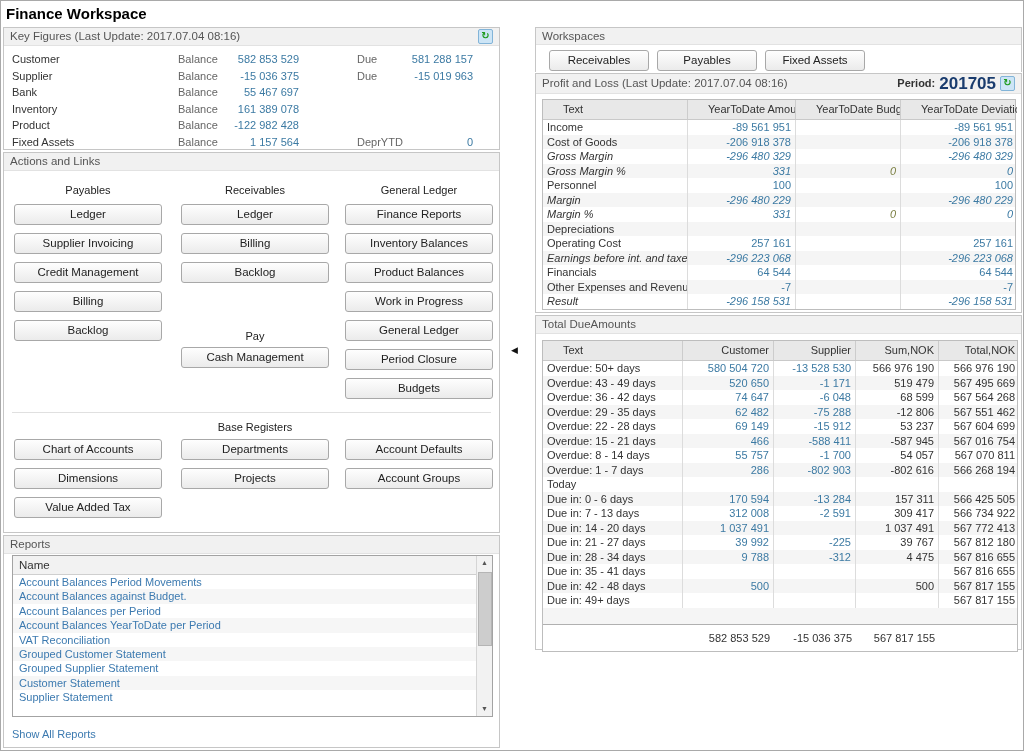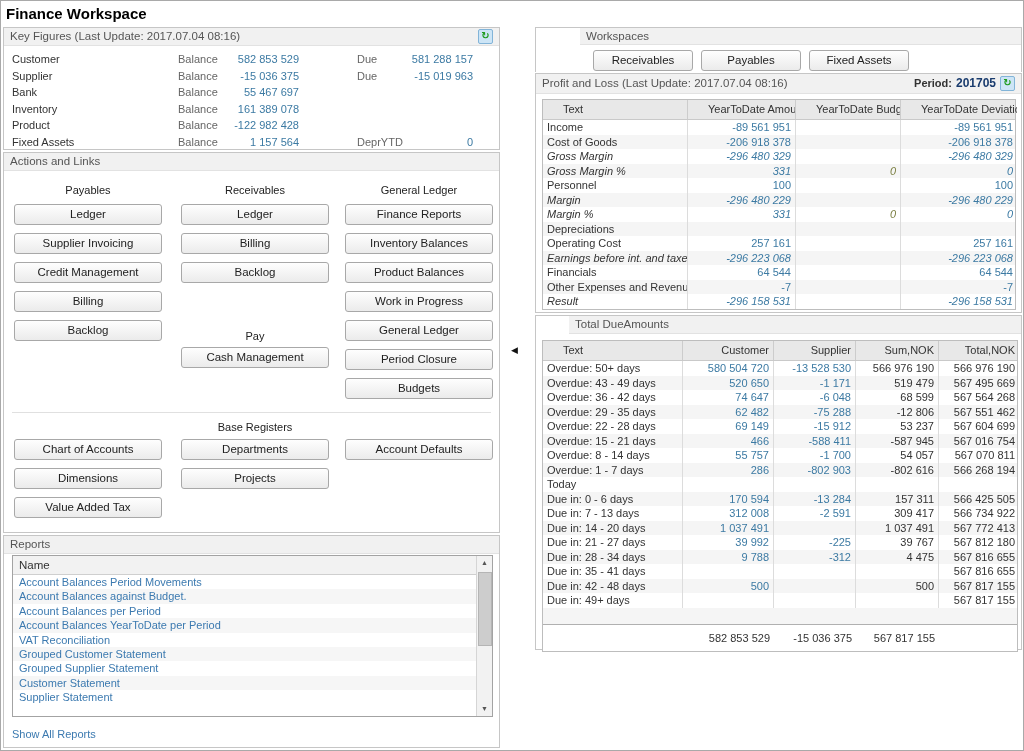--- a/index.html
+++ b/index.html
@@ -57,21 +57,21 @@
   .scrollbar{position:absolute;top:0;right:0;bottom:0;width:15px;background:#f2f2f2;border-left:1px solid #d5d5d5;}
   .sb-btn{position:absolute;left:0;width:15px;height:14px;line-height:14px;text-align:center;font-size:7px;color:#555;cursor:pointer;}
   .sb-up{top:0;} .sb-down{bottom:0;}
   .sb-thumb{position:absolute;left:1px;top:16px;width:12px;height:72px;background:#cdcdcd;border:1px solid #b5b5b5;cursor:pointer;}
   .show-all{position:absolute;left:8px;top:192px;color:#3c7ab0;cursor:pointer;}
 
   
   .collapse{position:absolute;left:511px;top:345px;font-size:9px;color:#111;cursor:pointer;}
 
   
-  #ws{left:535px;top:27px;width:487px;height:45px;border-bottom:none;padding-left:44px;}
+  #ws{left:535px;top:27px;width:487px;height:45px;border-bottom:none;}
   .ws-body{display:flex;gap:8px;padding:5px 0 0 13px;}
   .ws-btn{display:inline-block;width:100px;flex:none;}
 
   
   .grid-table{position:absolute;border:1px solid #bdbdbd;background:#fff;box-sizing:border-box;}
   .t-head{display:grid;background:#e8e8e8;border-bottom:1px solid #c9c9c9;height:19px;line-height:19px;color:#333;}
   .t-head .hc{border-right:1px solid #cccccc;padding:0 4px;box-sizing:border-box;overflow:hidden;white-space:nowrap;margin-left:16px;}
   .t-head .hc:last-child{border-right:none;}
   .t-row{display:grid;height:14.5px;line-height:14.5px;}
   .t-rows .t-row:nth-child(even){background:#f5f5f5;}
@@ -79,28 +79,28 @@
   .t-row .cell:last-child{border-right:none;}
   .num{text-align:right;color:#3c7aa3;}
   .hr{text-align:right;}
   .dark{color:#333;}
 
   
   #pnl{left:535px;top:73px;width:487px;height:240px;}
   #pnl .panel-h{height:19px;line-height:19px;}
   .period-wrap{display:flex;align-items:center;gap:4px;}
   .period-label{font-weight:bold;color:#333;font-size:11px;margin-left:42px;}
-  .period-value{font-weight:bold;color:#1a3c6e;font-size:12px;cursor:pointer;}
+  .period-value{font-weight:bold;color:#1a3c6e;font-size:17px;cursor:pointer;}
   .pnl-table{left:6px;top:25px;width:474px;}
   .pnl-table .t-head,.pnl-table .t-row{grid-template-columns:145px 108px 105px 116px;}
   .t-row.em .cell{font-style:italic;}
   .pnl-table .budget{color:#7c8044;font-style:italic;}
 
   
-  #due{left:535px;top:315px;width:487px;height:335px;padding-left:33px;}
+  #due{left:535px;top:315px;width:487px;height:335px;}
   .due-table{left:6px;top:24px;width:476px;}
   .due-table .t-head,.due-table .t-row,.due-table .t-foot{grid-template-columns:140px 91px 82px 83px 80px;}
   .empty-row{height:16px;background:#f5f5f5;}
   .t-foot{display:grid;border-top:1px solid #b0b0b0;height:26px;line-height:26px;}
   .t-foot .fcell{text-align:right;padding:0 4px;color:#333;}
 </style>
 </head>
 <body>
 
 <div class="page-title">Finance Workspace</div>
@@ -216,20 +216,21 @@
         <button class="btn">Value Added Tax</button>
       </div>
     <div class="base-col b2">
 
     <button class="btn">Departments</button>
         <button class="btn">Projects</button>
       </div>
     <div class="base-col b3">
 
     <button class="btn">Account Defaults</button>
+        <button class="btn">Account Groups</button>
       </div>
   </div>
 </section>
 
 <section class="panel" id="reports">
   <div class="panel-h">
     <span>Reports</span>
   </div>
   <div class="listbox">
     <div class="lb-head">Name</div>

